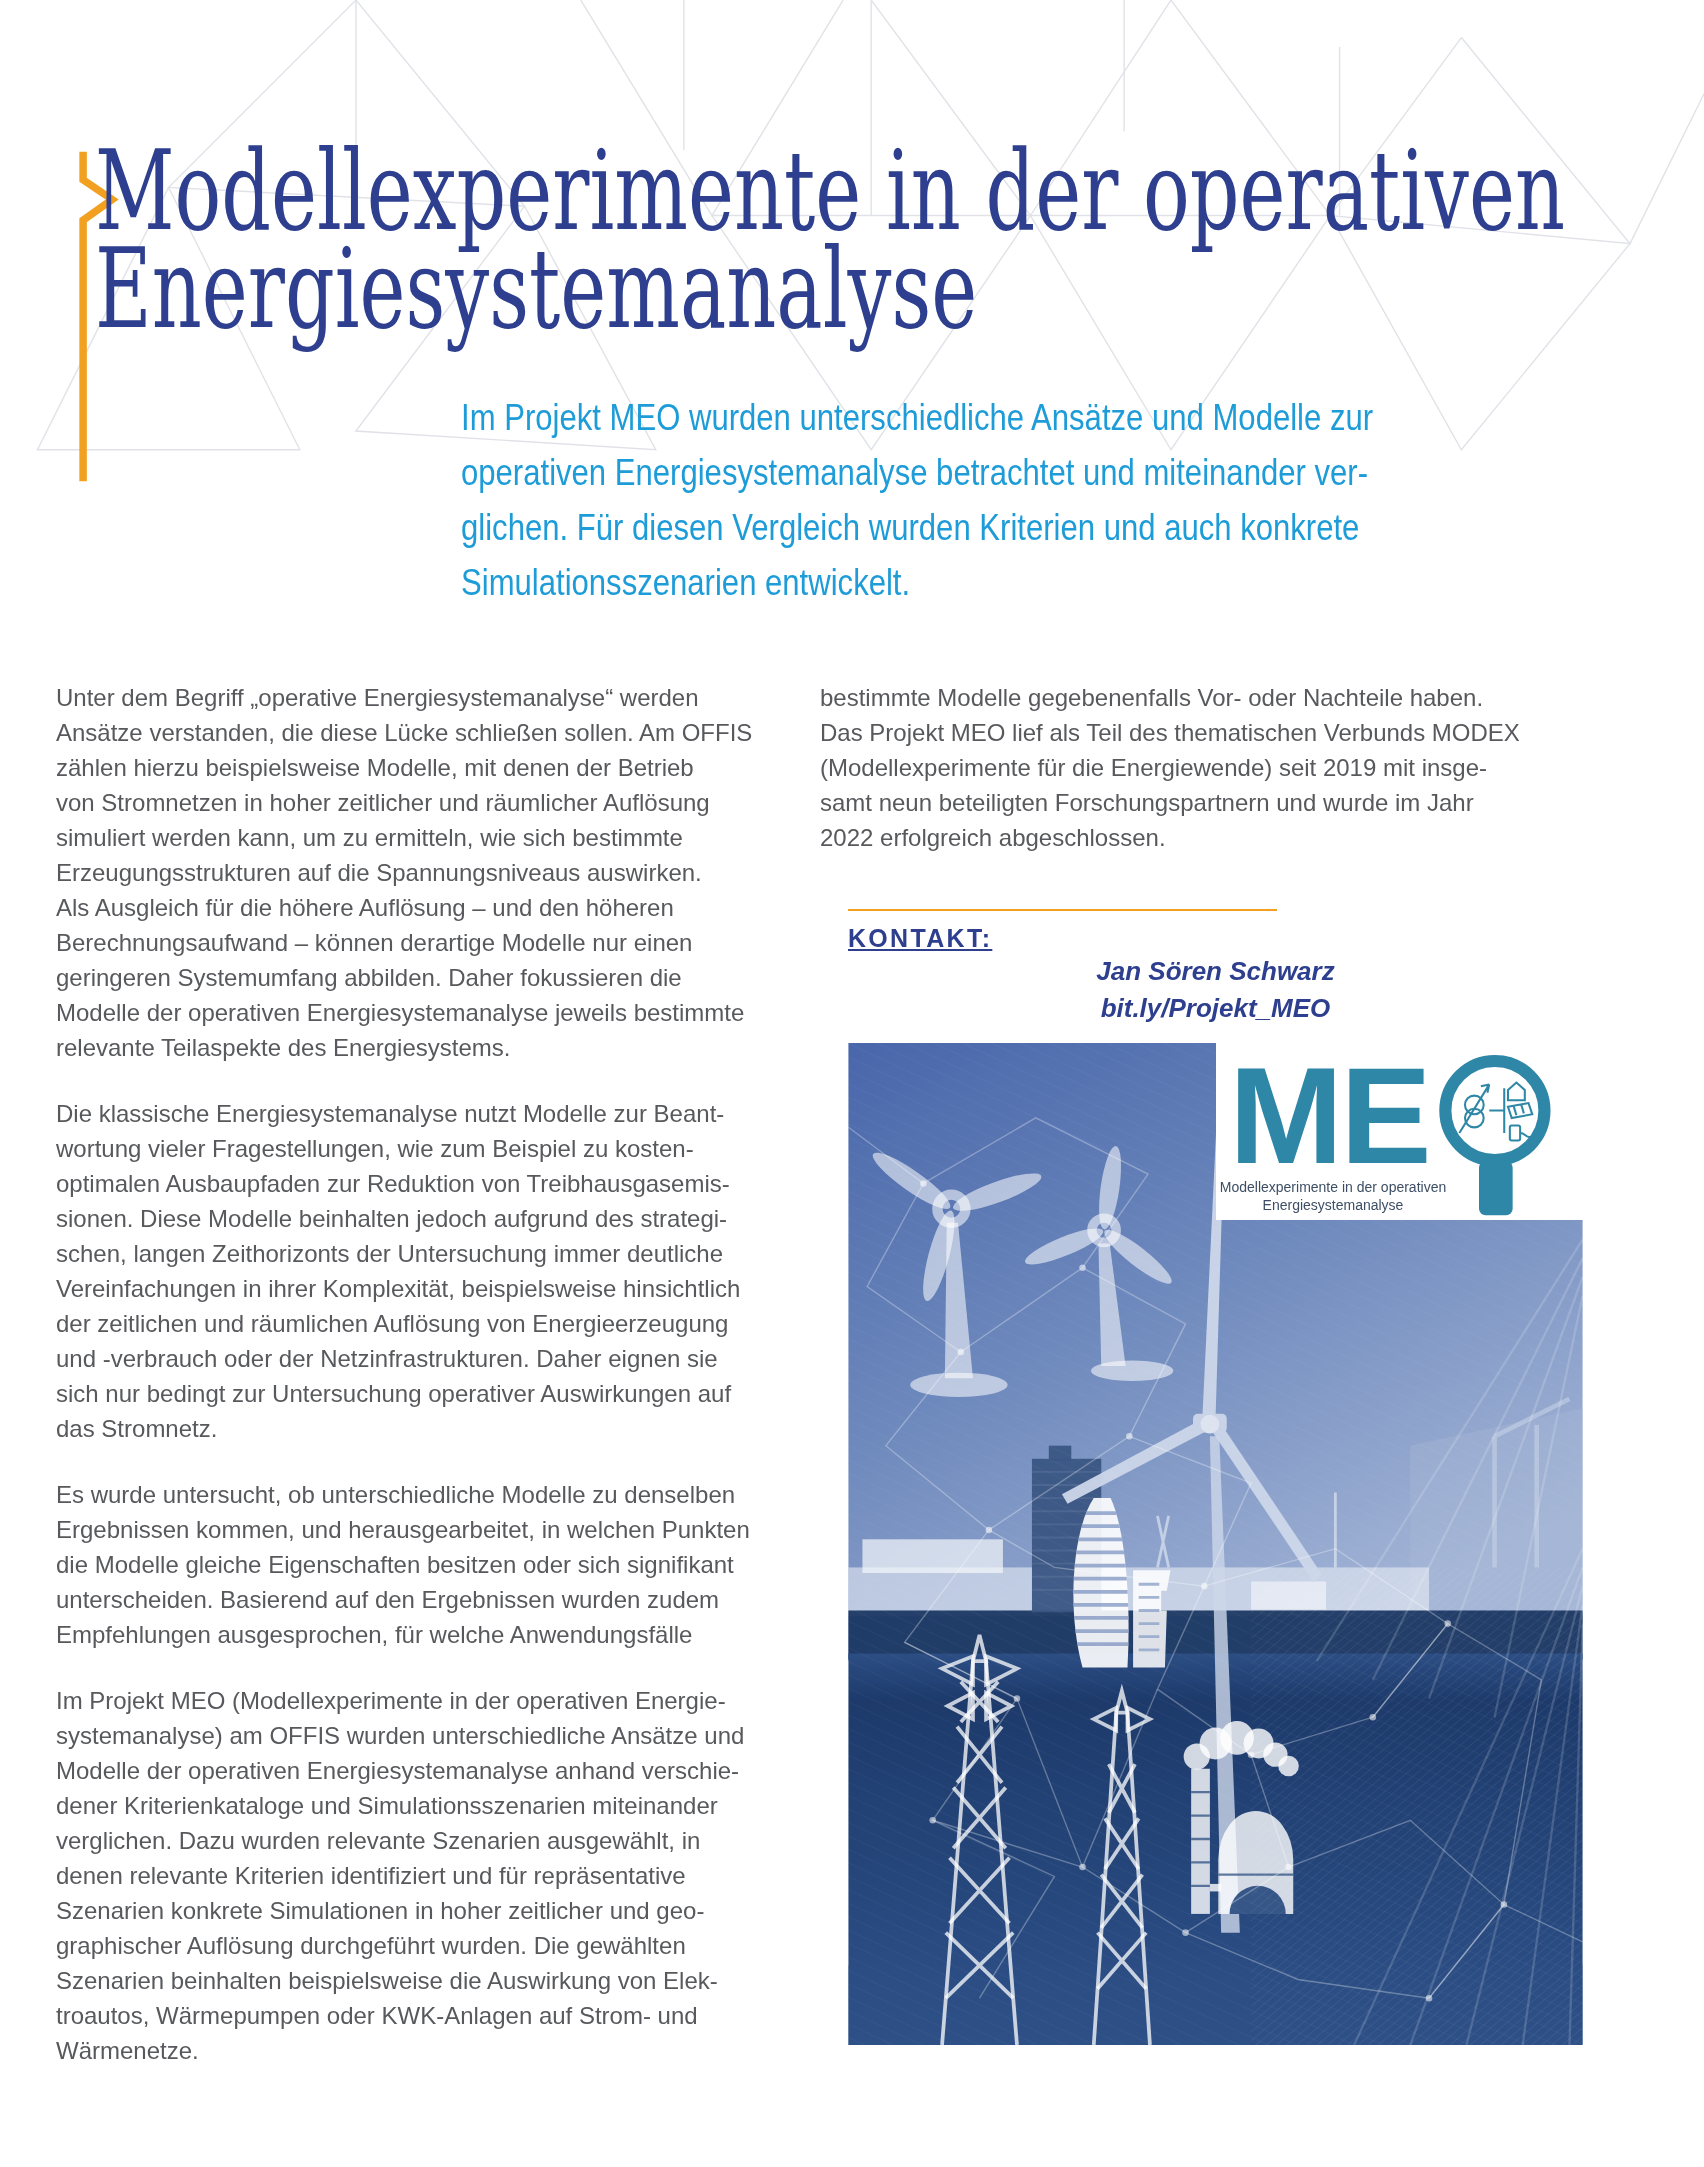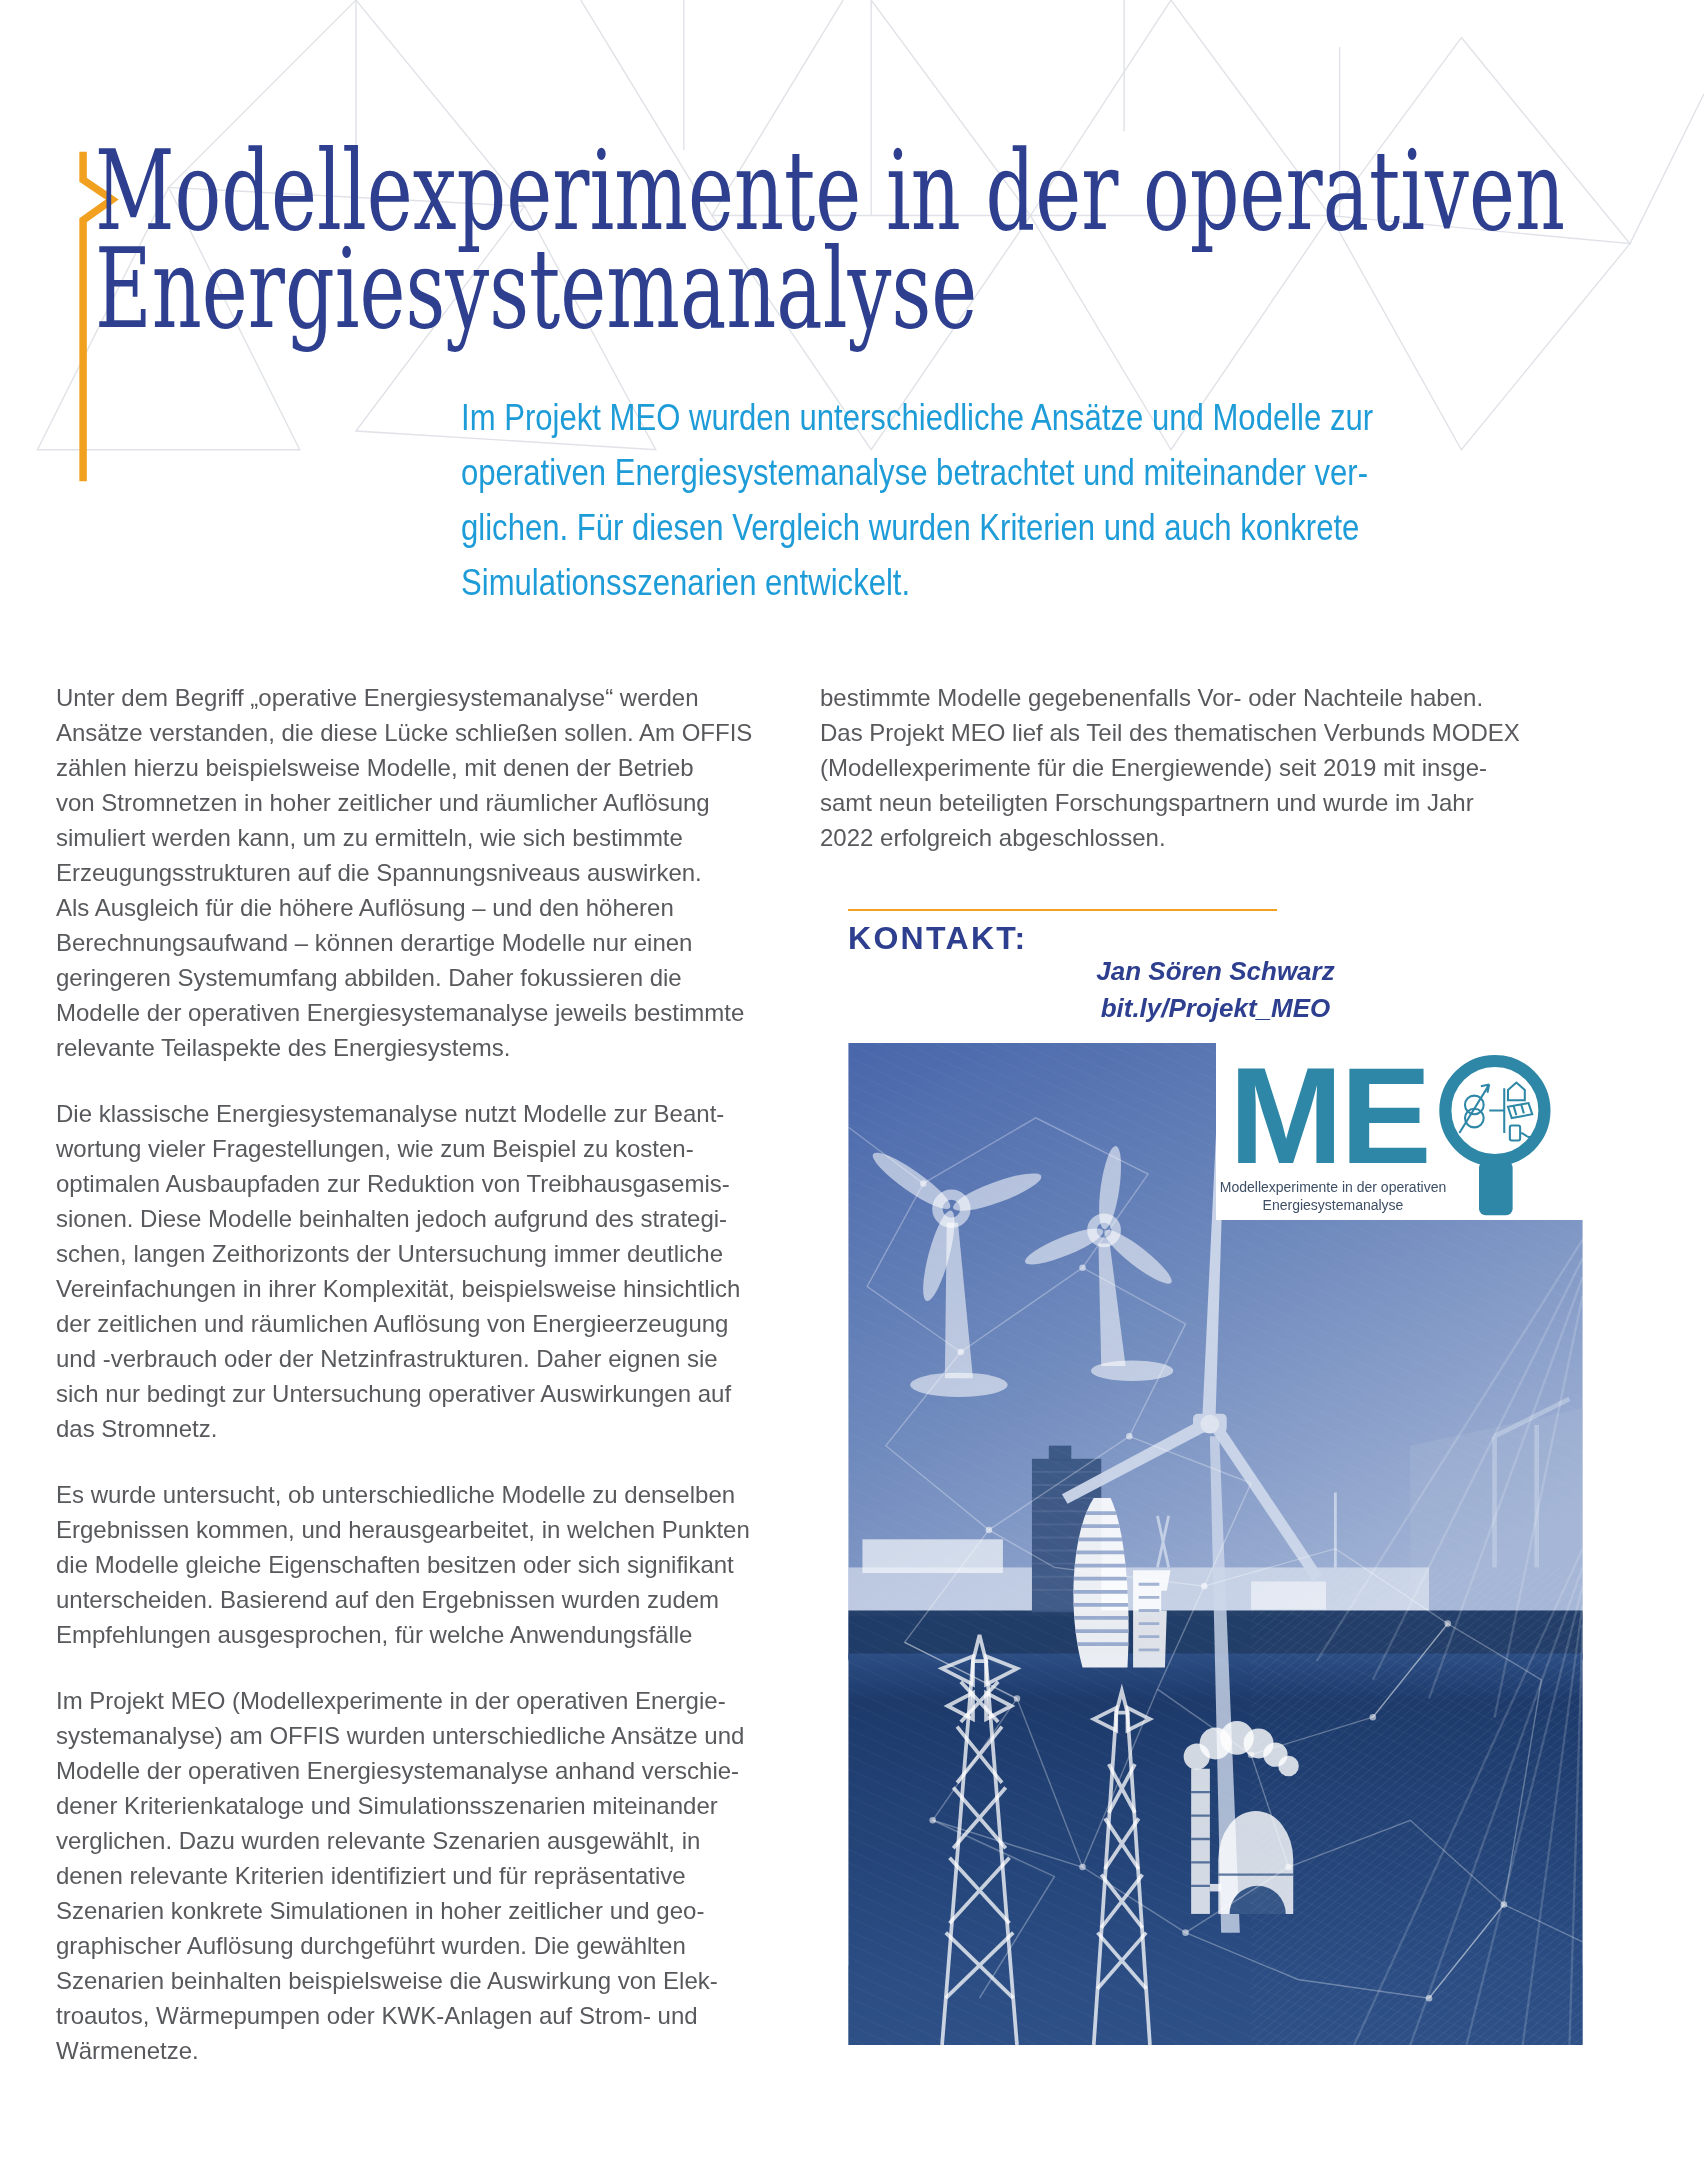--- a/index.html
+++ b/index.html
@@ -12,22 +12,22 @@
         font-size:111px;line-height:98px;white-space:pre;
         transform:scaleX(0.70);transform-origin:left top;width:2249px;}
   .intro{position:absolute;left:461px;top:390px;margin:0;color:#1e9cd8;
         font-size:37px;line-height:55px;white-space:pre;
         transform:scaleX(0.84);transform-origin:left top;width:1405px;}
   .col-left{position:absolute;left:56px;top:680px;width:824px;}
   .col-right{position:absolute;left:820px;top:680px;width:750px;}
   .body-par{margin:0 0 31px 0;color:#58595c;font-size:24px;line-height:35px;white-space:pre;}
   .contact{position:absolute;left:848px;top:909px;width:735px;}
   .contact-rule{border:none;border-top:2.8px solid #f2a01f;margin:0;width:429px;}
-  .contact-label{margin-top:12px;color:#2d3f8e;font-weight:bold;font-size:32px;
-        letter-spacing:2.3px;line-height:30px;}
+  .contact-label{margin-top:12px;color:#2d3f8e;font-weight:bold;font-size:25px;
+        letter-spacing:2.3px;line-height:30px;text-decoration:underline;}
   .contact-name,.contact-link{color:#2d3f8e;font-style:italic;font-weight:bold;
         font-size:26px;line-height:37px;text-align:center;}
   .figure{position:absolute;left:848px;top:1043px;width:735px;height:1002px;overflow:hidden;}
   .figure svg.scene{position:absolute;left:0;top:0;}
   .meo-box{position:absolute;right:0;top:0;width:351px;height:177px;background:#ffffff;padding-left:16px;}
   .meo-letters{position:absolute;left:13px;top:1.9px;font-size:137px;line-height:141px;
         font-weight:bold;color:#2e87a6;letter-spacing:-2.8px;}
   .meo-glass{position:absolute;left:219px;top:3.7px;}
   .meo-caption{position:absolute;left:0;top:135px;width:234px;text-align:center;
         font-size:14px;line-height:18px;color:#3d4e64;white-space:pre;}

